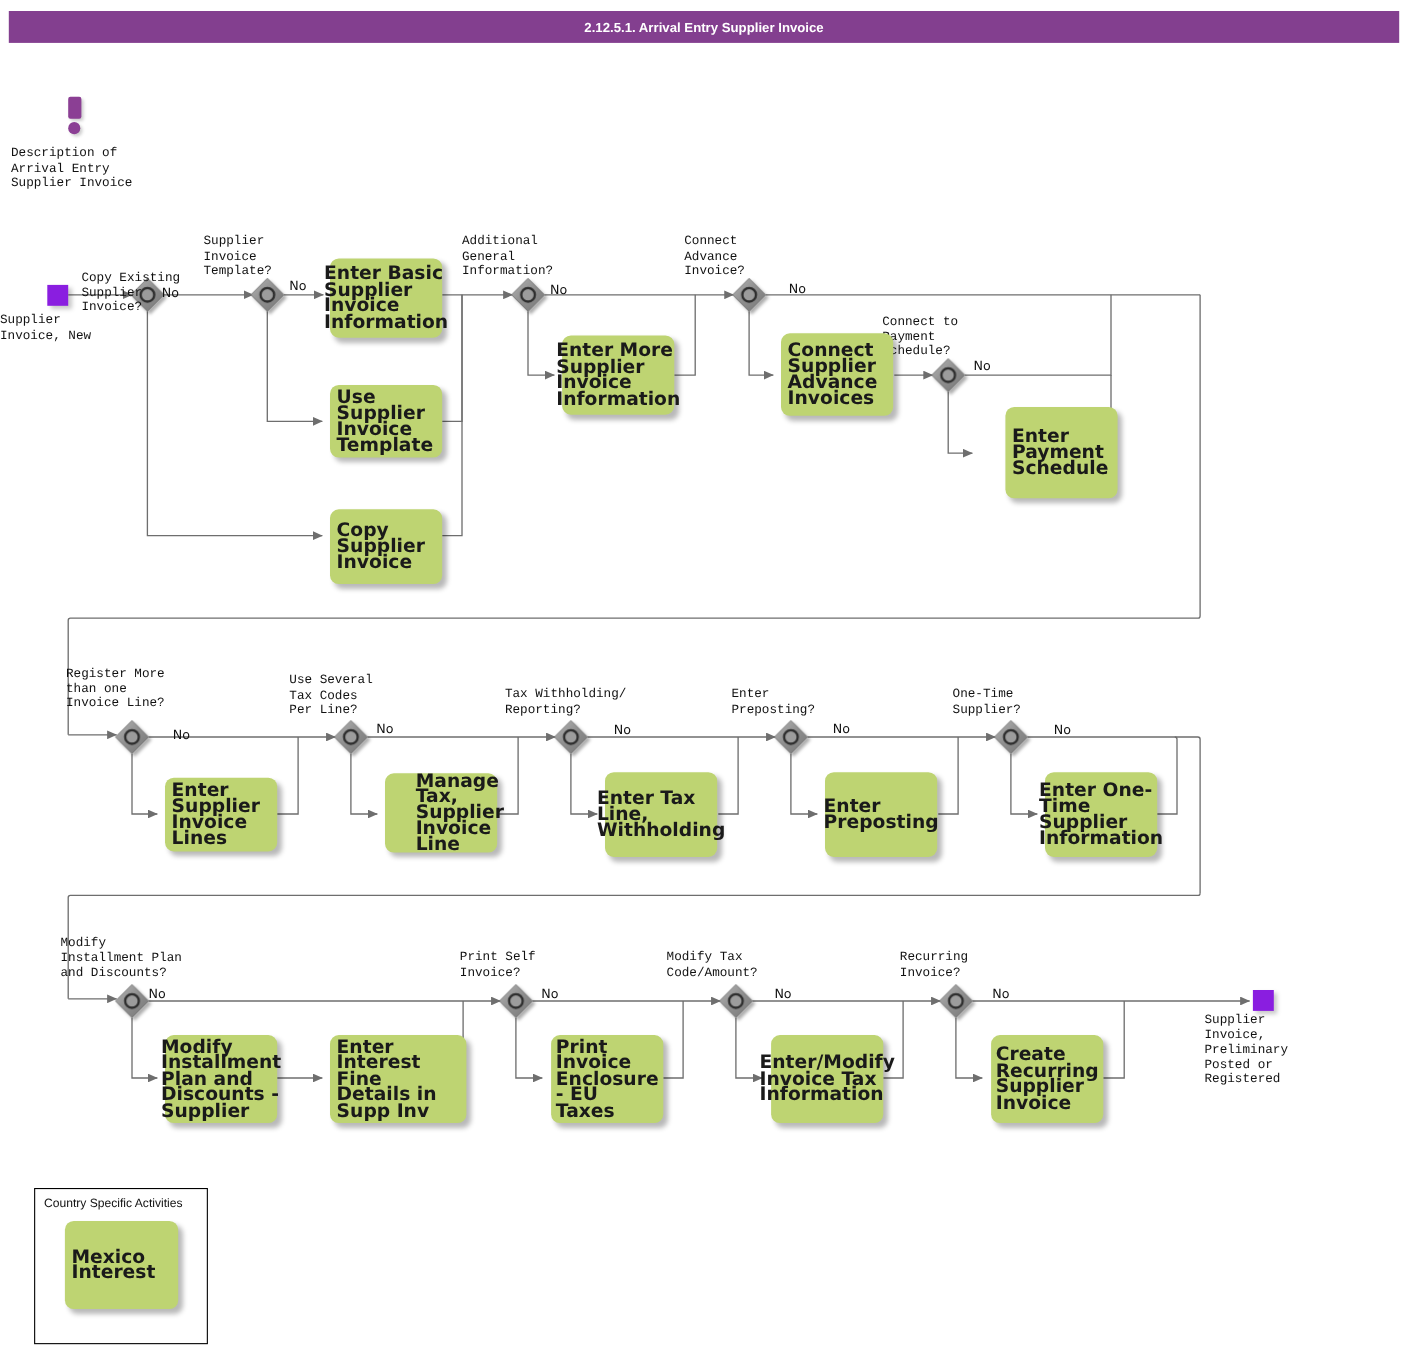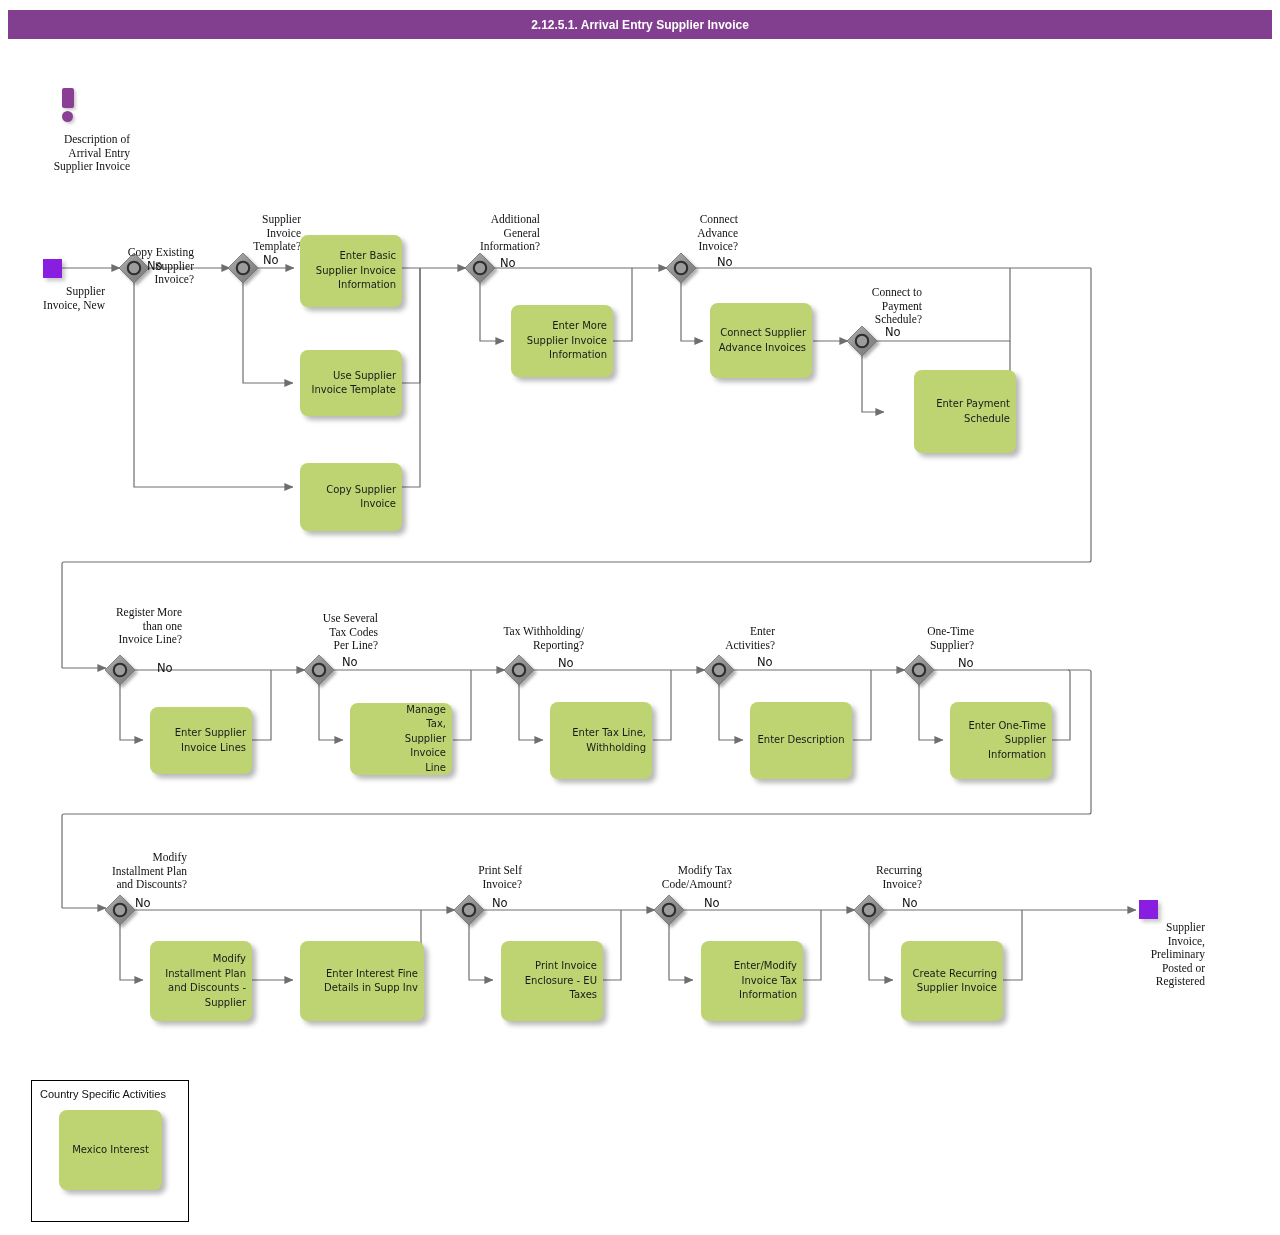--- a/index.html
+++ b/index.html
@@ -45,47 +45,48 @@
 
   
   .task {
     position: absolute;
     background: #bed472;
     border-radius: 8px;
     box-shadow: 4px 4px 5px rgba(0,0,0,0.28);
     display: flex;
     align-items: center;
     justify-content: center;
-    text-align: right;
-    font-size: 10px;
+    text-align: left;
+    font-size: 17px;
     line-height: 14.5px;
     color: #1a1a1a;
     padding: 2px 6px;
     box-sizing: border-box;
     font-family: "DejaVu Sans", sans-serif;
+    font-weight: bold;
   }
 
   
   .evt {
     position: absolute;
     width: 19px;
     height: 19px;
     background: #8a1ee0;
     box-shadow: 3px 3px 4px rgba(0,0,0,0.22);
   }
 
   
   .lbl {
     position: absolute;
     font-size: 11.5px;
     line-height: 13.5px;
     color: #111111;
-    text-align: right;
+    text-align: left;
     white-space: pre-line;
-    font-family: Liberation Serif, serif;
+    font-family: Liberation Mono, monospace;
   }
   .lbl-no {
     position: absolute;
     font-size: 11.5px;
     color: #111111;
     font-family: "DejaVu Sans", sans-serif;
   }
 
   
   #descIcon {
@@ -352,21 +353,21 @@
 <div class="lbl" style="left:263px; top:612px; width:115px;">Use Several
 Tax Codes
 Per Line?</div>
 <div class="lbl-no" style="left:342px; top:655px;">No</div>
 
 <div class="lbl" style="left:459px; top:625px; width:125px;">Tax Withholding/
 Reporting?</div>
 <div class="lbl-no" style="left:558px; top:656px;">No</div>
 
 <div class="lbl" style="left:665px; top:625px; width:110px;">Enter
-Activities?</div>
+Preposting?</div>
 <div class="lbl-no" style="left:757px; top:655px;">No</div>
 
 <div class="lbl" style="left:866px; top:625px; width:108px;">One-Time
 Supplier?</div>
 <div class="lbl-no" style="left:958px; top:656px;">No</div>
 
 <div class="lbl" style="left:55px; top:851px; width:132px;">Modify
 Installment Plan
 and Discounts?</div>
 <div class="lbl-no" style="left:135px; top:896px;">No</div>
@@ -402,21 +403,21 @@
 Payment
 Schedule</div>
 
 <div class="task" style="left:150px; top:707px; width:102px; height:67px;">Enter Supplier
 Invoice Lines</div>
 <div class="task" style="left:350px; top:703px; width:102px; height:72px;padding-left:40px;">Manage Tax,
 Supplier Invoice
 Line</div>
 <div class="task" style="left:550px; top:702px; width:102px; height:77px;">Enter Tax Line,
 Withholding</div>
-<div class="task" style="left:750px; top:702px; width:102px; height:77px;">Enter Description</div>
+<div class="task" style="left:750px; top:702px; width:102px; height:77px;">Enter Preposting</div>
 <div class="task" style="left:950px; top:702px; width:102px; height:77px;">Enter One-Time
 Supplier
 Information</div>
 
 <div class="task" style="left:150px; top:941px; width:102px; height:80px;">Modify
 Installment Plan
 and Discounts -
 Supplier</div>
 <div class="task" style="left:300px; top:941px; width:124px; height:80px;">Enter Interest
 Fine Details in

